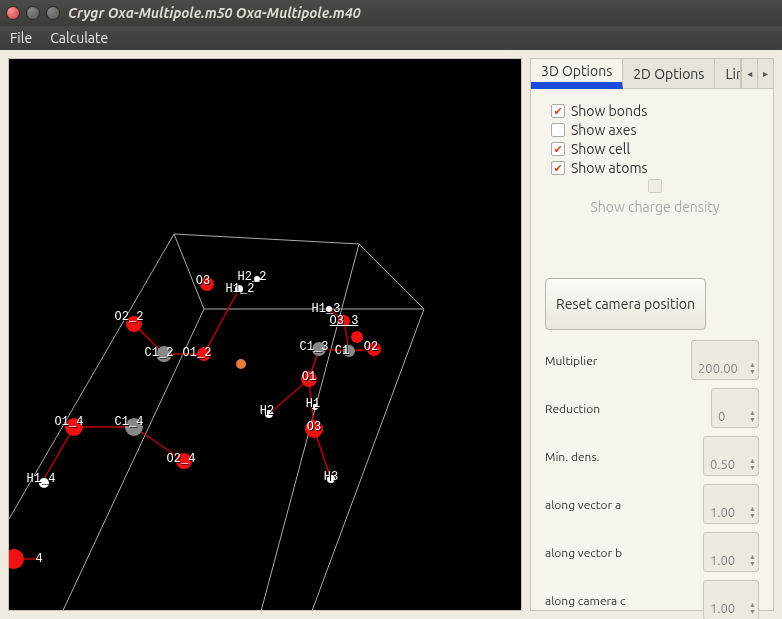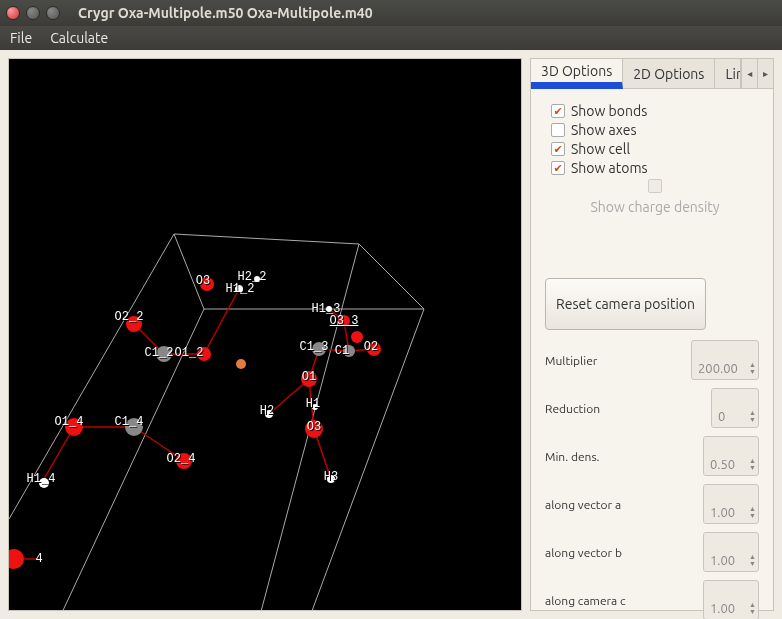--- a/index.html
+++ b/index.html
@@ -12,21 +12,21 @@
     background: linear-gradient(to bottom, #4a4a46, #3c3b37);
     display: flex; align-items: center;
     padding: 0 6px; gap: 8px;
     color: #dfdbd2; font-size: 14px; font-weight: bold;
   }
   .win-controls { display: flex; gap: 6px; align-items: center; }
   .win-btn { width: 14px; height: 14px; border-radius: 50%; border: 1px solid #2b2a27; }
   .win-close { background: radial-gradient(circle at 30% 30%, #f99, #c33); }
   .win-min { background: radial-gradient(circle at 30% 30%, #888, #555); }
   .win-max { background: radial-gradient(circle at 30% 30%, #888, #555); }
-  .title-text { margin-left: 10px; }
+  .title-text { margin-left: 0; font-style: italic; }
 
   
   .menubar {
     height: 24px;
     background: linear-gradient(to bottom, #4a4945, #3c3b37);
     display: flex; align-items: center;
     padding: 0 10px; gap: 18px;
     color: #eaeaea; font-size: 14px;
   }
   .menu-item { cursor: default; }
@@ -238,21 +238,21 @@
 
         <circle cx="232" cy="305" r="5" fill="#f84" opacity="0.9"></circle>
       </g>
     </svg>
 
   <div class="atom-label" style="left: 120px; top: 258px;">O2_2</div>
       <div class="atom-label" style="left: 225px; top: 230px; padding-left: 12px;">H1_2</div>
       <div class="atom-label" style="left: 194px; top: 222px;">O3</div>
       <div class="atom-label" style="left: 243px; top: 218px;">H2_2</div>
       <div class="atom-label" style="left: 150px; top: 294px;">C1_2</div>
-      <div class="atom-label" style="left: 180px; top: 294px;">O1_2</div>
+      <div class="atom-label" style="left: 188px; top: 294px;">O1_2</div>
       <div class="atom-label" style="left: 60px; top: 363px;">O1_4</div>
       <div class="atom-label" style="left: 120px; top: 363px;">C1_4</div>
       <div class="atom-label" style="left: 172px; top: 400px;">O2_4</div>
       <div class="atom-label" style="left: 32px; top: 420px;">H1_4</div>
       <div class="atom-label" style="left: 30px; top: 500px;">4</div>
       <div class="atom-label" style="left: 317px; top: 250px;">H1_3</div>
       <div class="atom-label" style="left: 335px; top: 262px; text-decoration: underline;">O3_3</div>
       <div class="atom-label" style="left: 305px; top: 288px;">C1_3</div>
       <div class="atom-label" style="left: 333px; top: 292px;">C1</div>
       <div class="atom-label" style="left: 362px; top: 288px;">O2</div>

